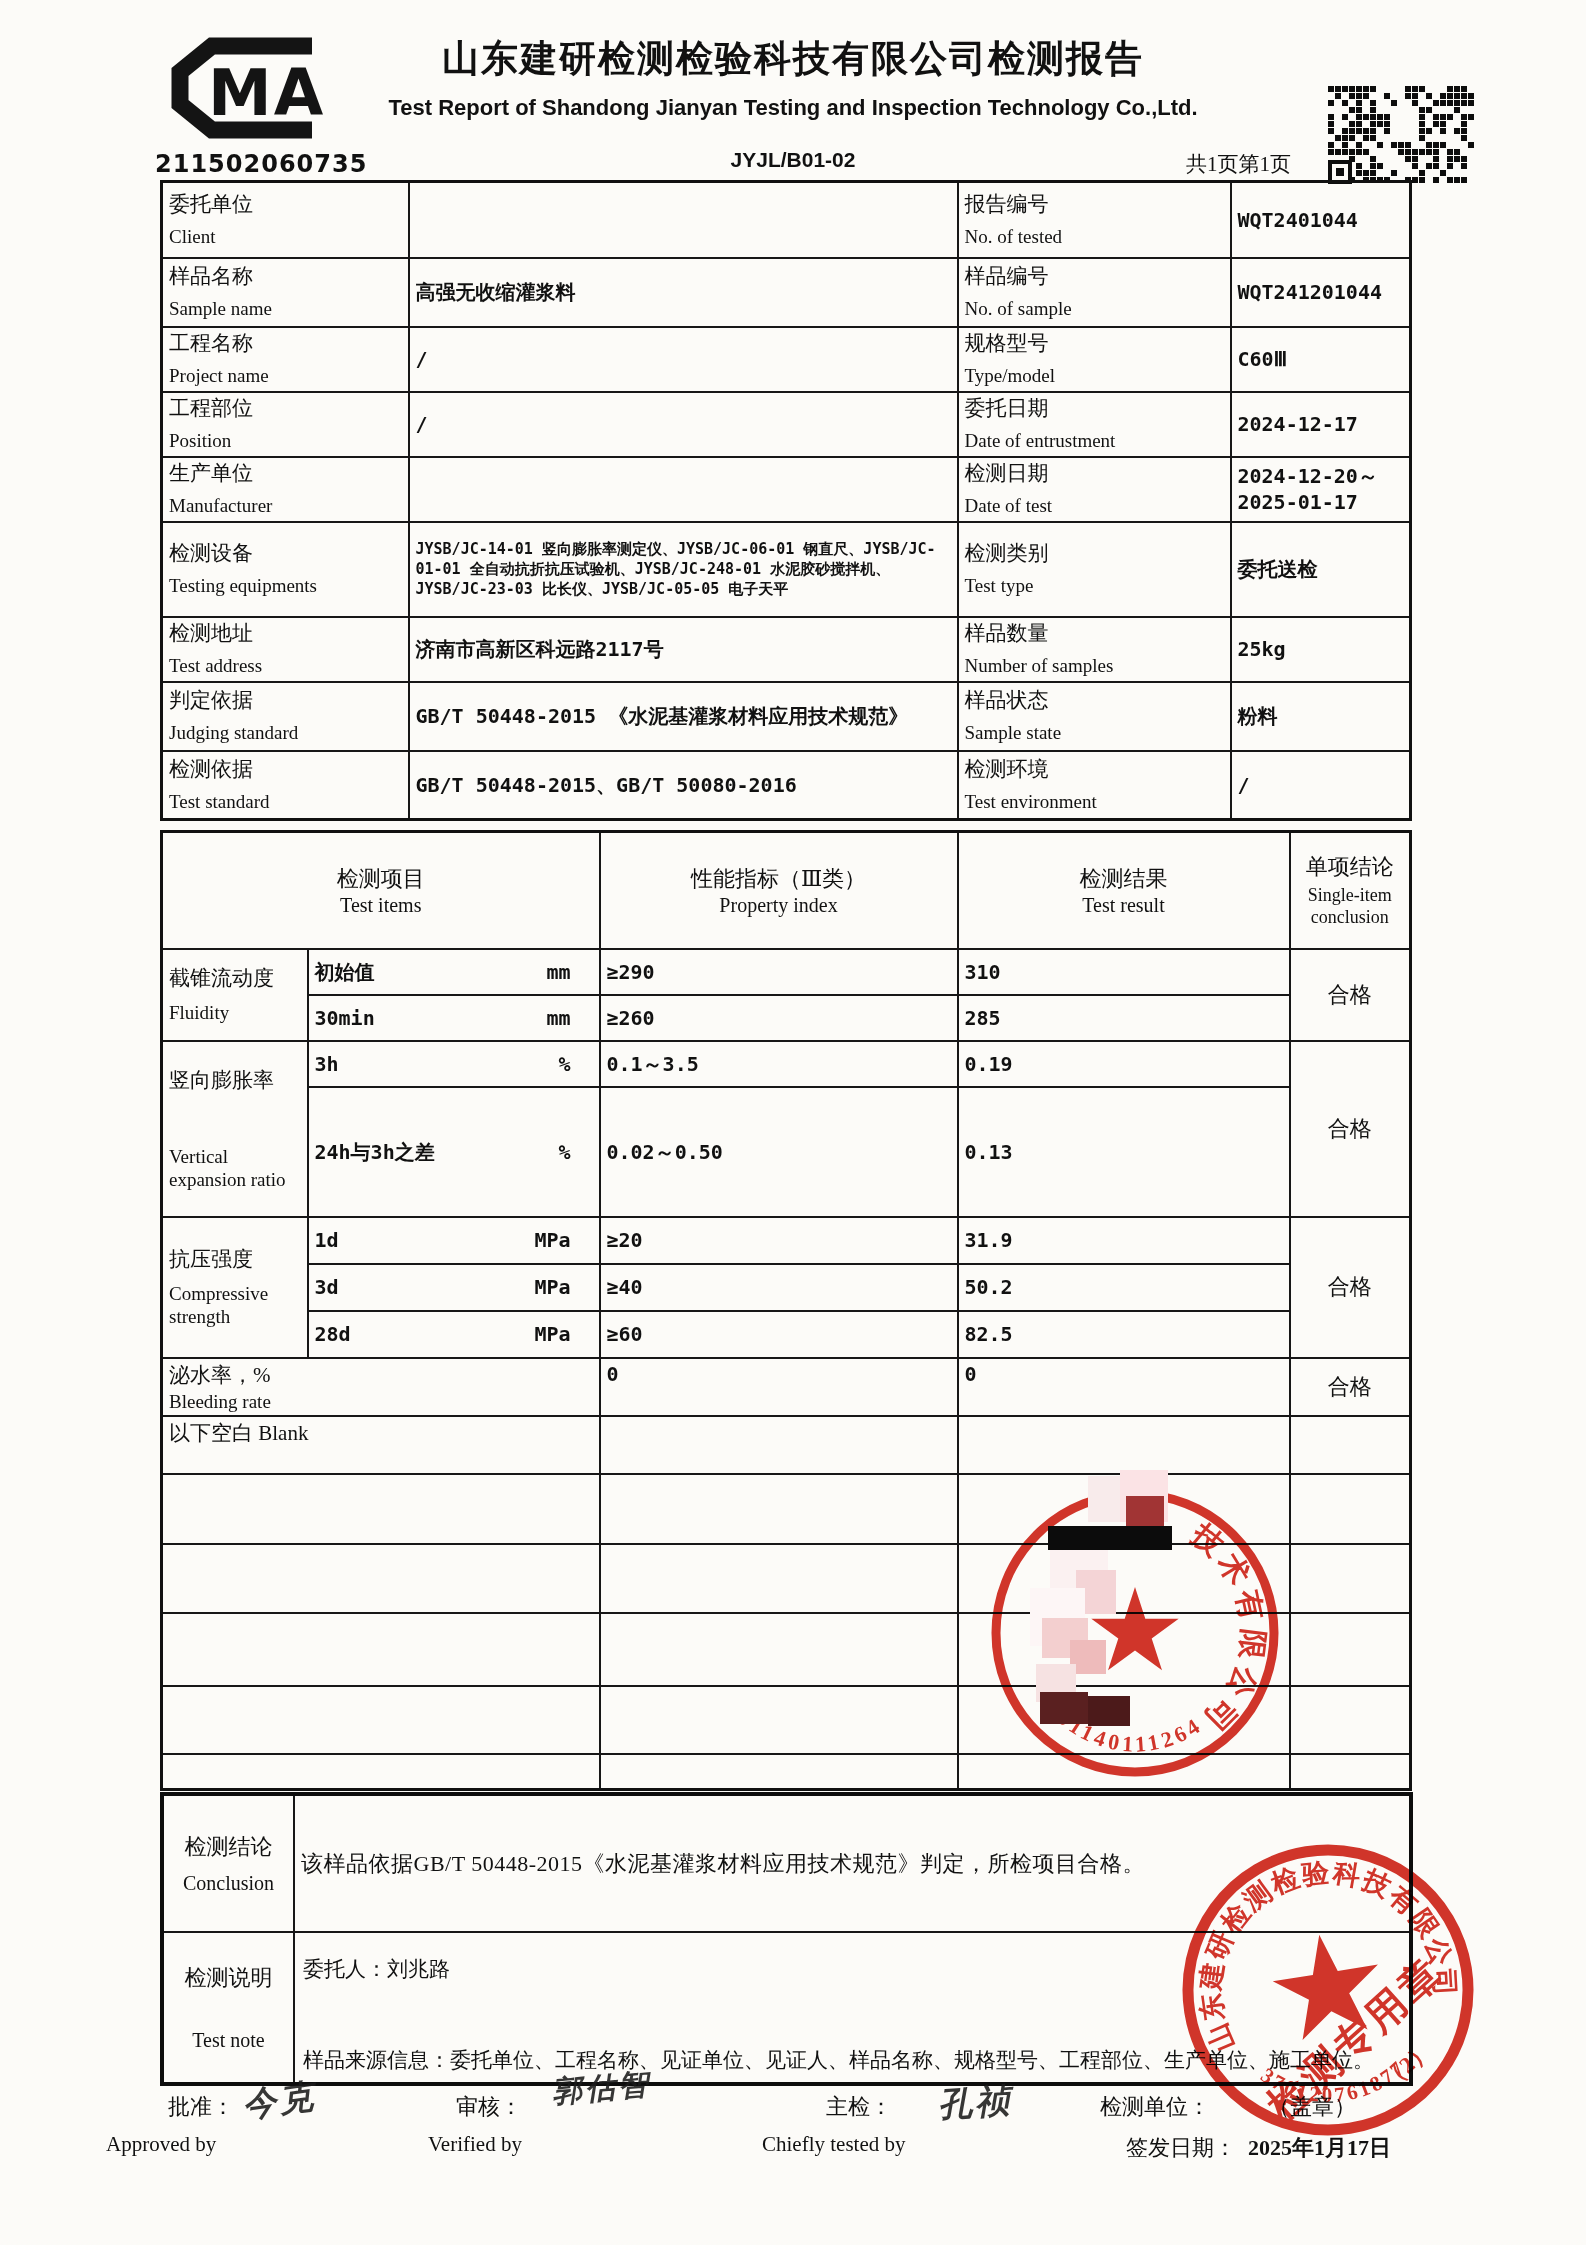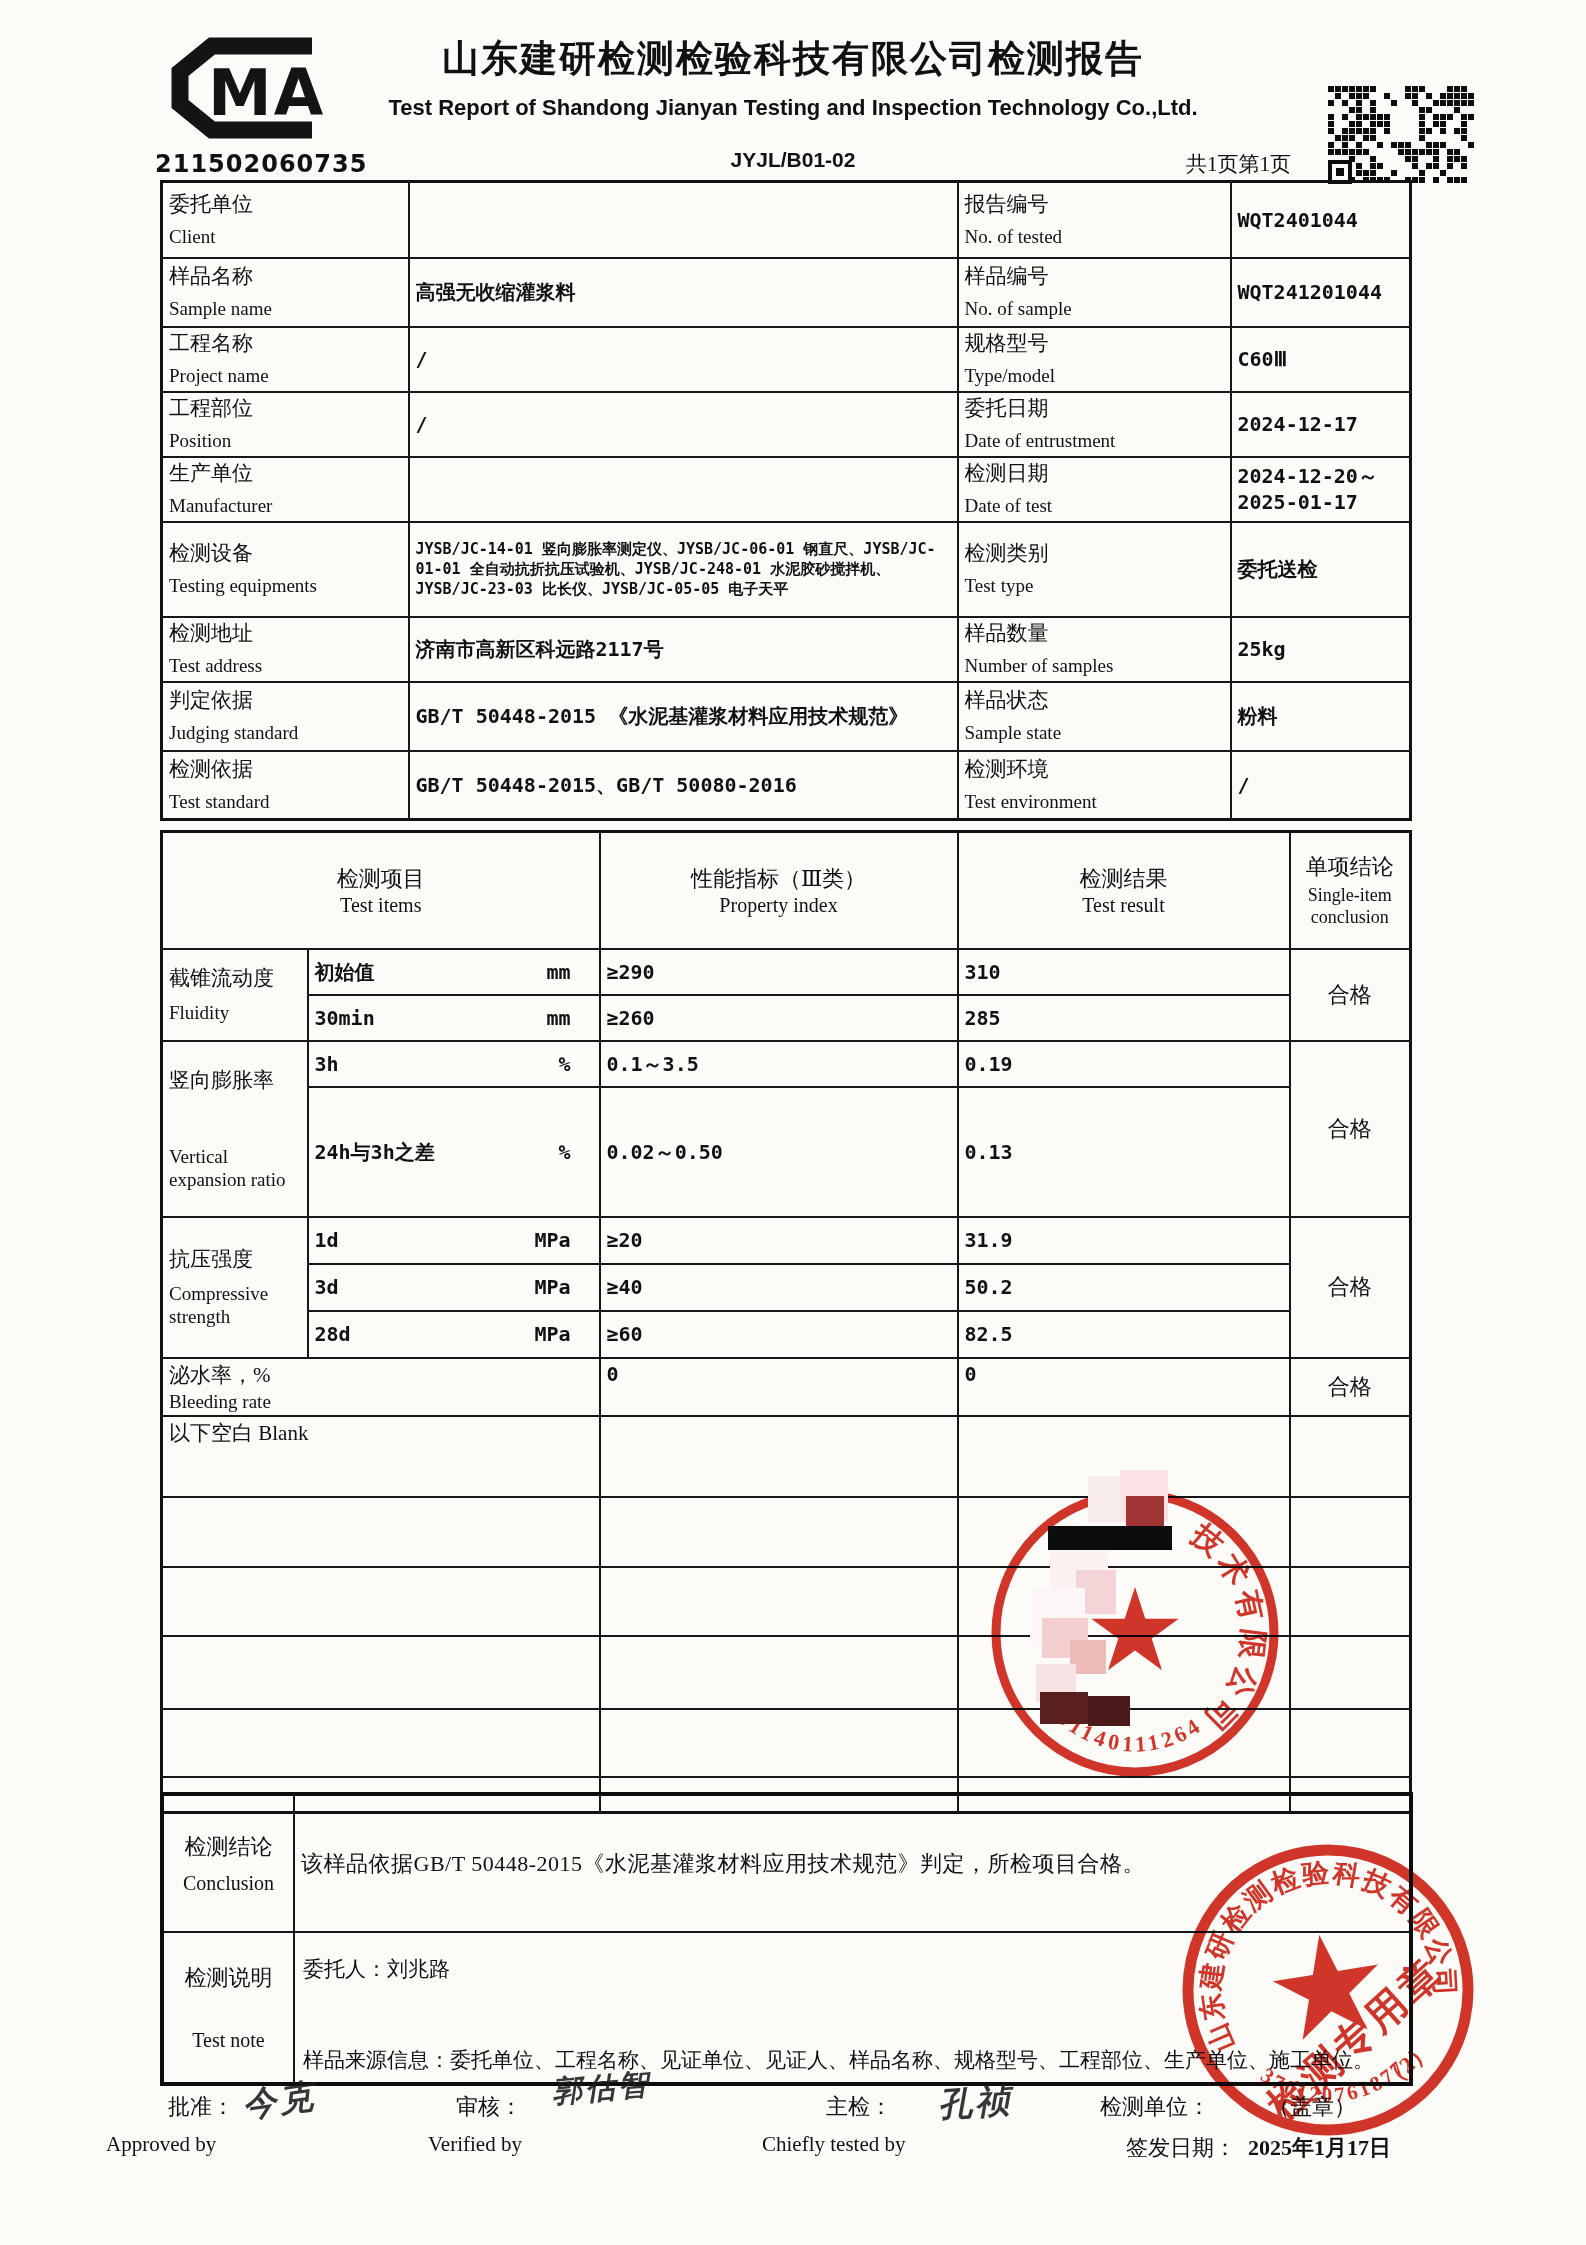--- a/index.html
+++ b/index.html
@@ -461,21 +461,21 @@
         </tr>
         <tr style="height:44px">
           <td colspan="2" class="cat">
               <div class="cn">泌水率，%</div>
               <div class="en" style="margin-top:2px">Bleeding rate</div>
             </td>
           <td class="val" style="vertical-align:top">0</td>
           <td class="val" style="vertical-align:top">0</td>
           <td class="ok">合格</td>
         </tr>
-        <tr style="height:81px">
+        <tr style="height:58px">
           <td colspan="2" style="vertical-align:top;font-size:21px">以下空白 Blank</td>
           <td></td>
             <td></td>
             <td></td>
         </tr>
         <tr style="height:70px">
             <td colspan="2"></td>
             <td></td>
             <td></td>
             <td></td>

